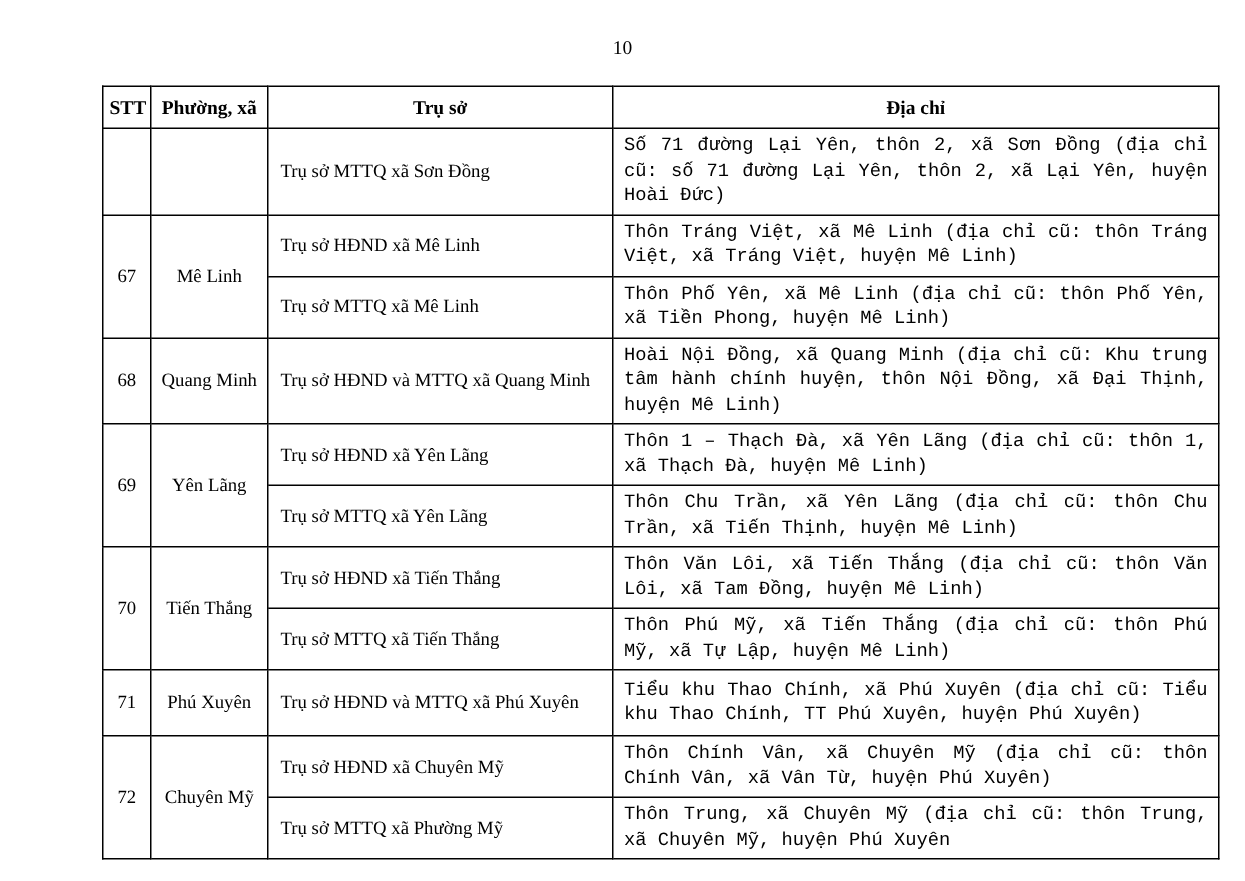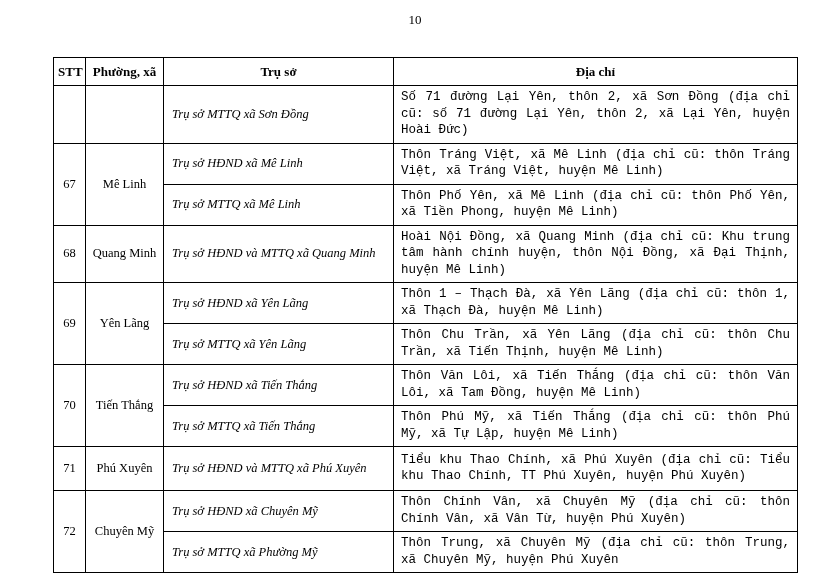--- a/index.html
+++ b/index.html
@@ -7,29 +7,29 @@
   body {
     position: relative;
     width: 830px;
     height: 587px;
     font-family: "Liberation Serif", "DejaVu Serif", serif;
     color: #000;
     overflow: hidden;
   }
   .page-number {
     position: absolute;
-    top: 12px;
+    top: 24px;
     left: 0;
     width: 830px;
     text-align: center;
     font-size: 13px;
   }
   table.doc-table {
     position: absolute;
-    left: 53px;
+    left: 68px;
     top: 57px;
     width: 744px;
     border-collapse: collapse;
     table-layout: fixed;
   }
   .doc-table col.c-stt     { width: 32px; }
   .doc-table col.c-commune { width: 78px; }
   .doc-table col.c-office  { width: 230px; }
   .doc-table col.c-address { width: 404px; }
   .doc-table th, .doc-table td {
@@ -39,21 +39,21 @@
   }
   .doc-table th {
     font-weight: bold;
     text-align: center;
     height: 28px;
     font-size: 13px;
     padding: 2px 4px;
   }
   .doc-table tr.body-row { height: 37px; }
   td.cell-stt, td.cell-commune { text-align: center; padding: 14px 3px; }
-  td.cell-office  { text-align: left; padding: 3px 6px 3px 8px; font-style: italic; }
+  td.cell-office  { text-align: left; padding: 3px 6px 3px 8px; }
   td.cell-address { text-align: justify; padding: 3px 7px 4px 7px; line-height: 1.32; font-family: Liberation Mono, monospace; }
 </style>
 </head>
 <body>
 
 <div class="page-number">10</div>
 
 <table class="doc-table">
   <colgroup>
     <col class="c-stt">

